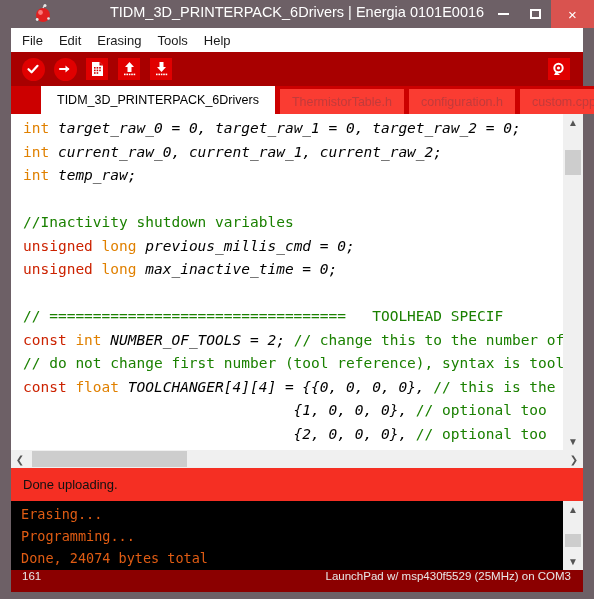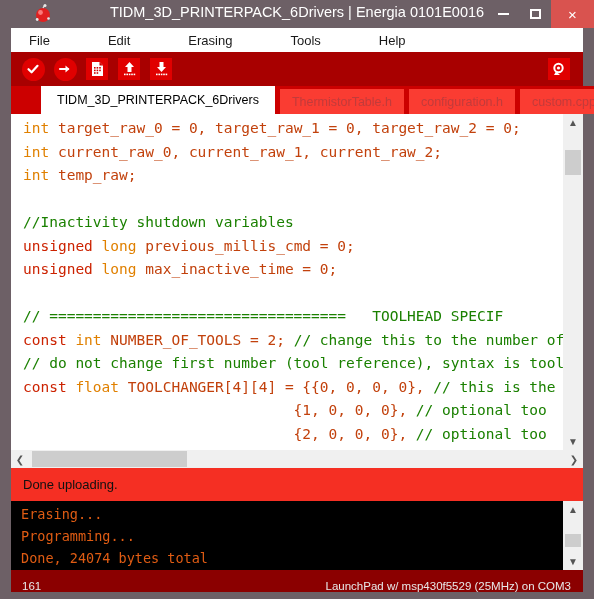--- a/index.html
+++ b/index.html
@@ -37,21 +37,21 @@
   .winbtn.max{width:32px;}
   .winbtn.close{width:43px;background:#d9534f;font-size:15px;}
   .glyph-min{display:block;width:11px;height:2px;background:#fff;}
   .glyph-max{display:block;width:11px;height:10px;border:2px solid #fff;box-sizing:border-box;}
 
   
   .menubar{
     position:absolute;left:11px;top:28px;width:572px;height:24px;
     background:#ffffff;
     display:flex;align-items:center;
-    padding-left:10px;box-sizing:border-box;gap:42px;
+    padding-left:3px;box-sizing:border-box;
   }
   .menu-item{
     color:#1a1a1a;font-size:13px;padding:2px 8px;
   }
 
   
   .toolbar{
     position:absolute;left:11px;top:52px;width:572px;height:34px;
     background:#a80000;
     display:flex;align-items:center;
@@ -116,21 +116,21 @@
     font-size:14.5px;
     line-height:23.5px;
     padding:3px 0 0 12px;
     box-sizing:border-box;
     white-space:pre;
   }
   .code .ln{height:23.5px;white-space:pre;}
   .kw{color:#cc2200;}
   .ty{color:#e08000;}
   .cm{color:#1a8000;}
-  .tx{color:#c2410c;}
+  .tx{color:#000000;font-style:italic;}
 
   
   .vscroll{
     position:absolute;right:0;top:0;width:20px;height:336px;
     background:#f0f0f0;
   }
   .vscroll .arrow{
     width:20px;height:17px;display:flex;align-items:center;justify-content:center;
     color:#555;font-size:10px;
   }
@@ -179,21 +179,21 @@
     width:20px;height:17px;display:flex;align-items:center;justify-content:center;
     color:#555;font-size:10px;
   }
   .cscroll .thumb{
     position:absolute;left:2px;top:33px;width:16px;height:13px;background:#cdcdcd;
   }
   
   .statusbar{
     position:absolute;left:11px;top:570px;width:572px;height:22px;
     background:#8b0000;
-    display:flex;align-items:flex-end;
+    display:flex;align-items:flex-start;
     color:#e8e8e8;font-size:11.5px;
   }
   .statusbar .lineno{padding-left:11px;}
   .statusbar .board{margin-left:auto;padding-right:12px;}
 </style>
 </head>
 <body>
 
 <div class="window">
 

